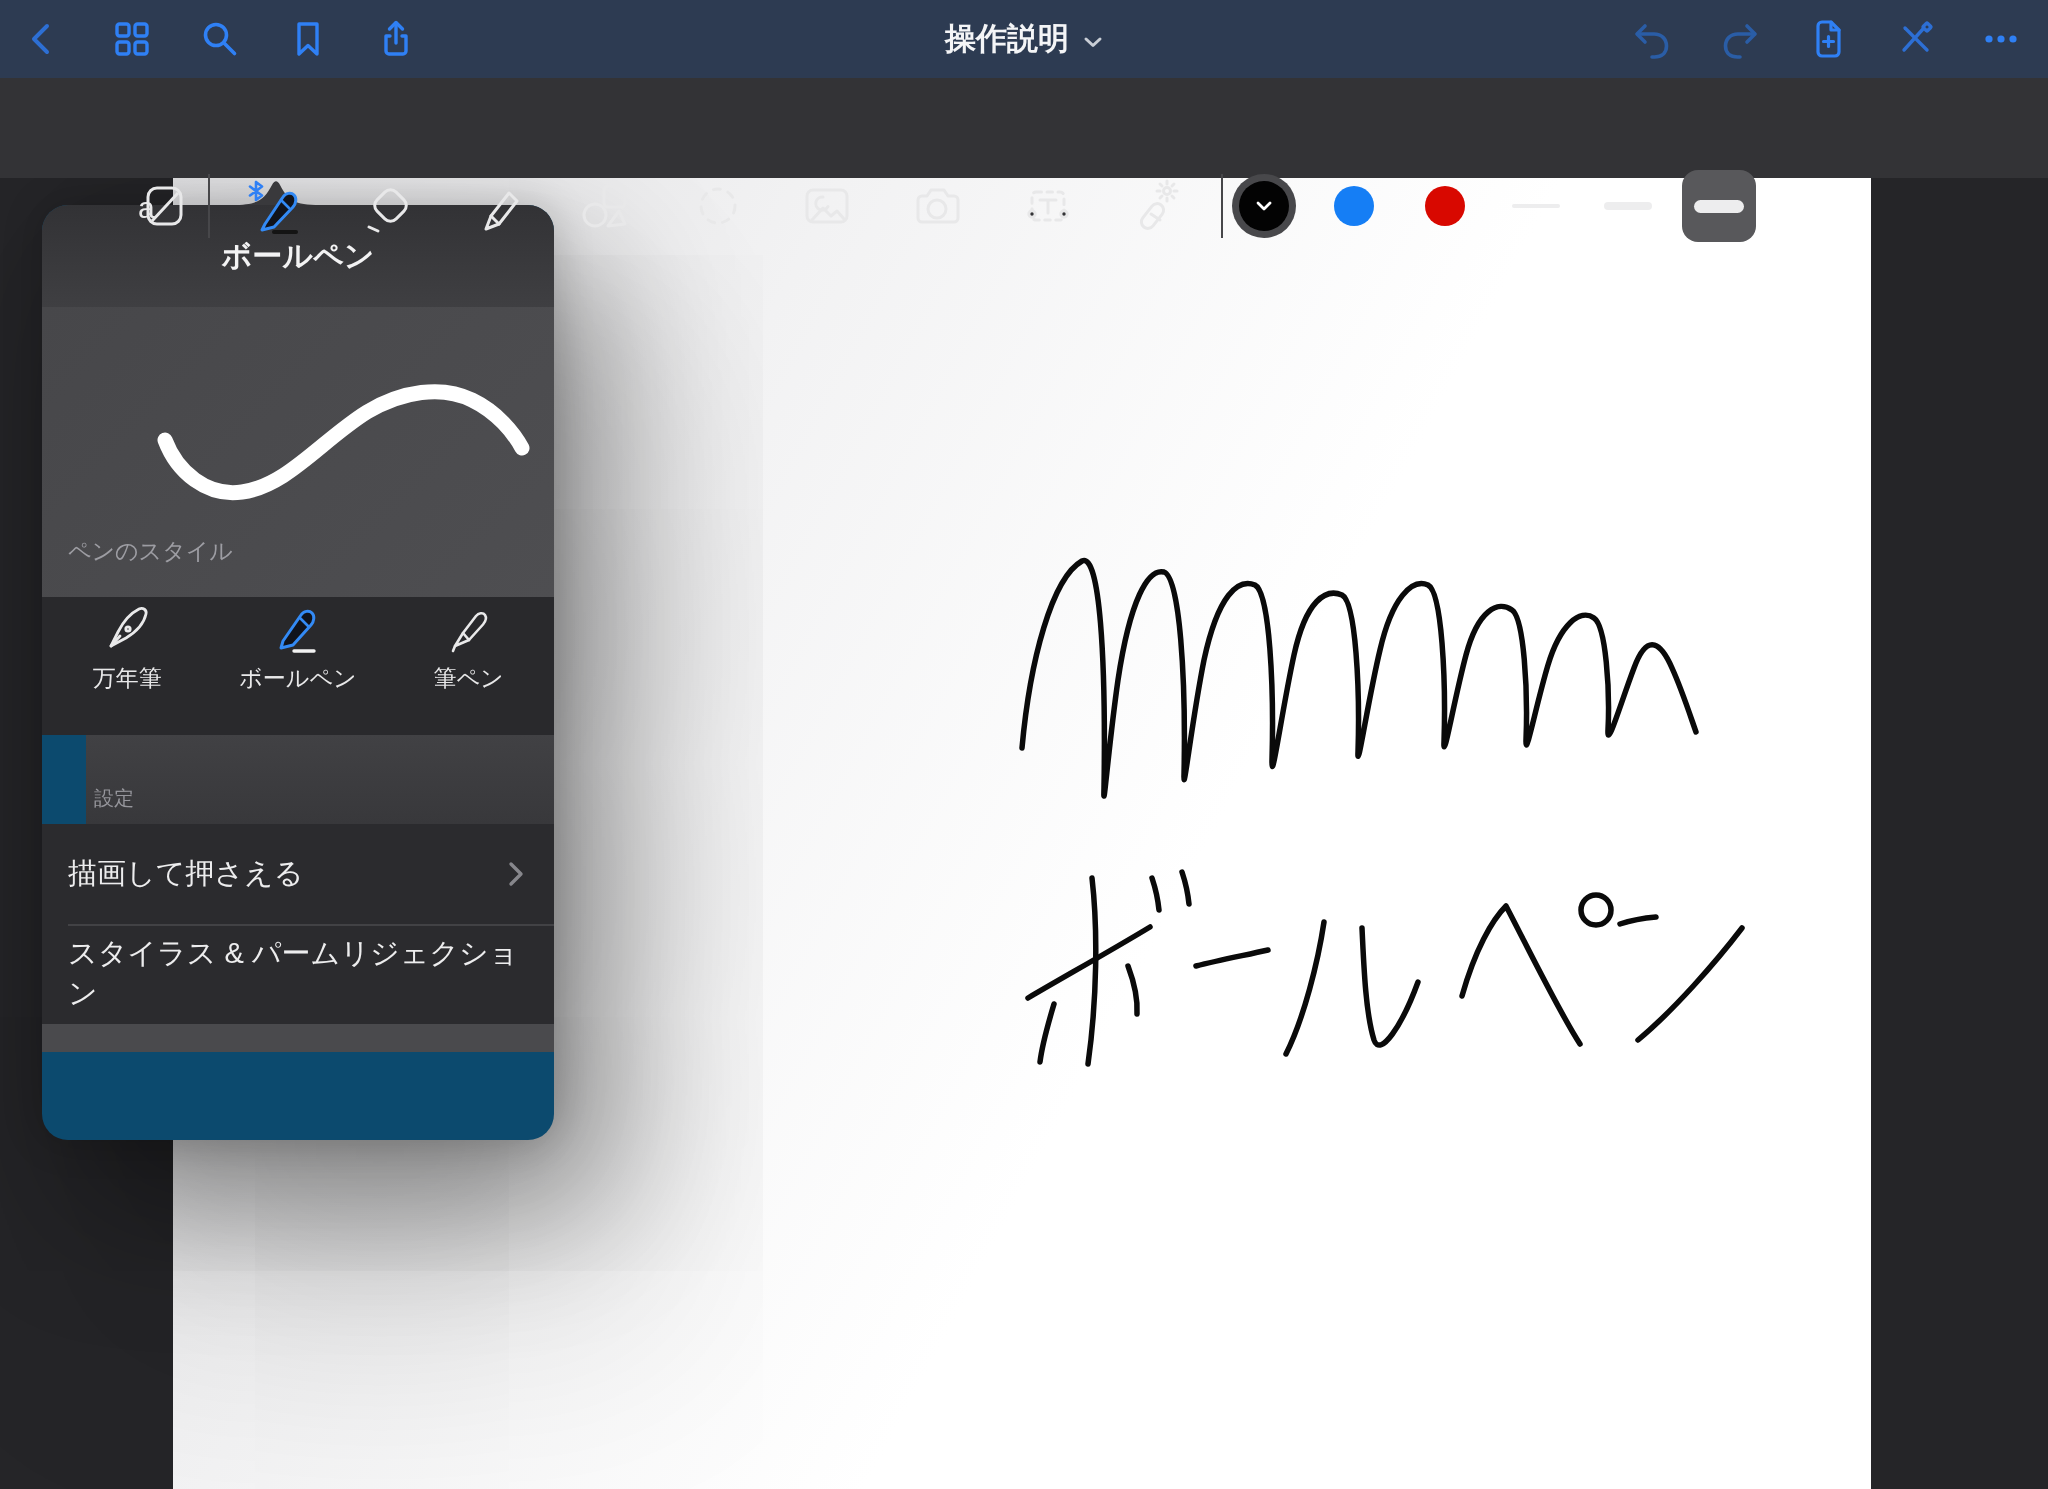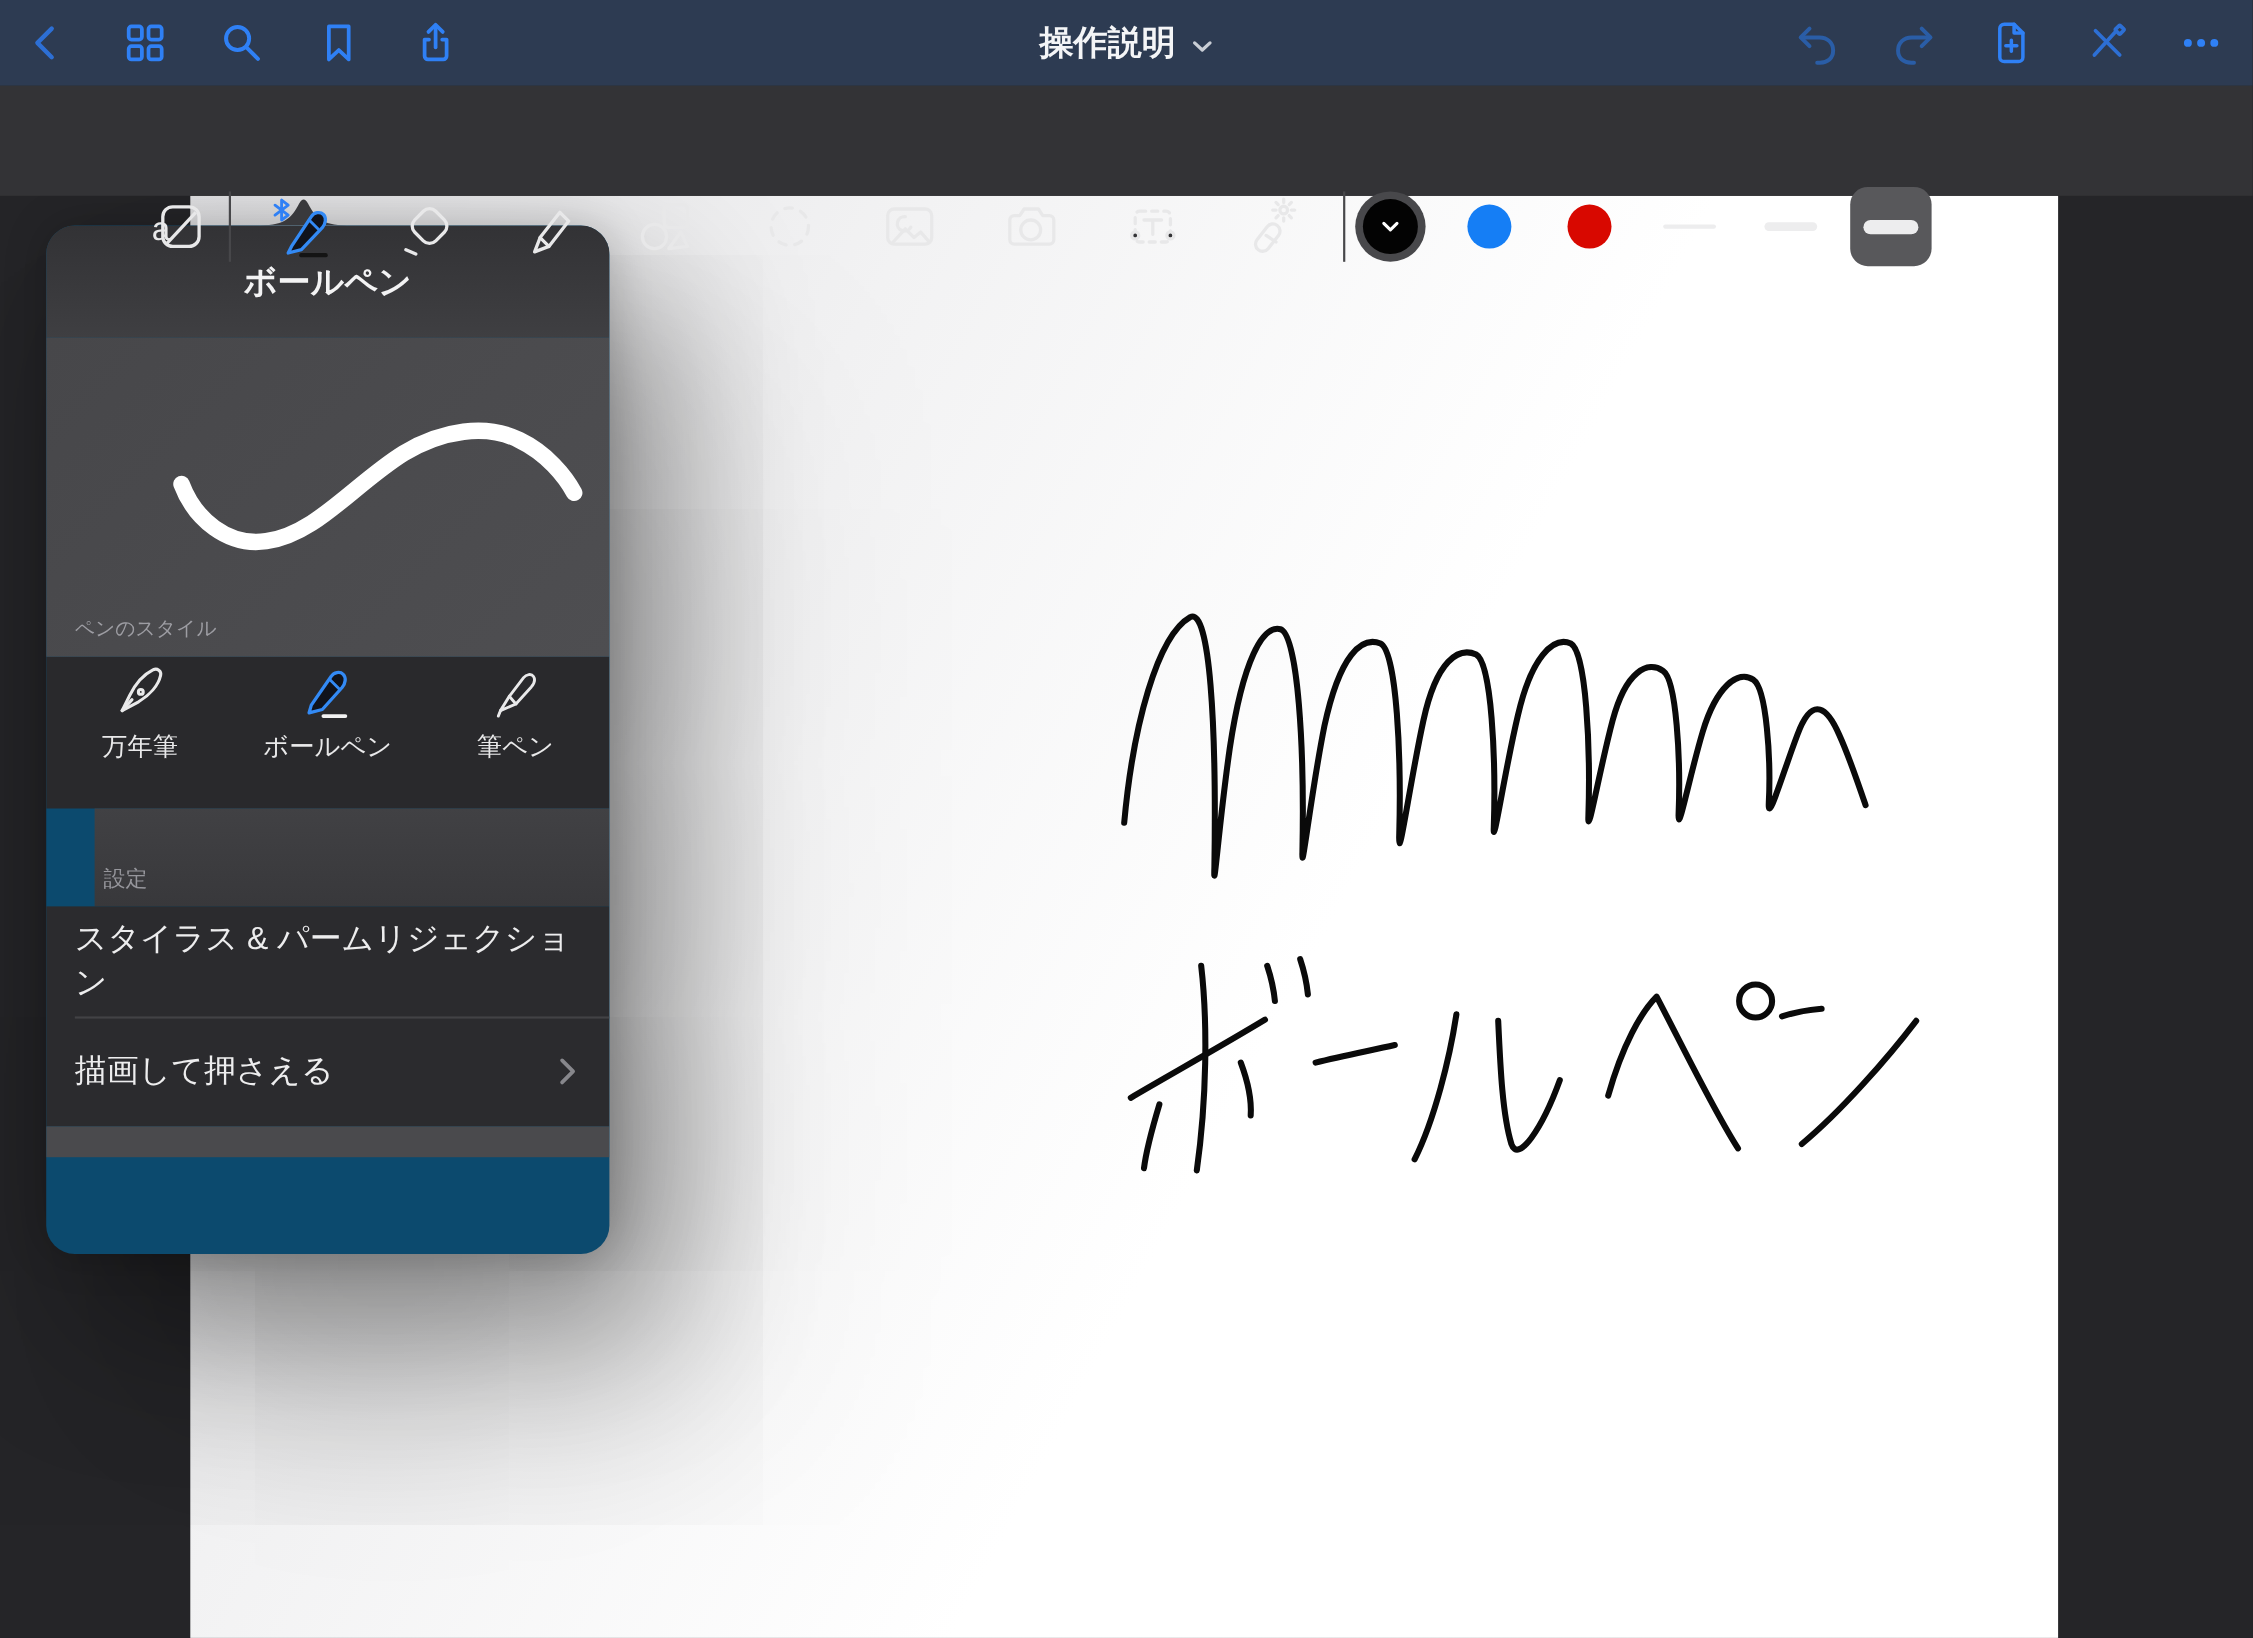--- a/index.html
+++ b/index.html
@@ -30,21 +30,21 @@
     background:linear-gradient(118deg,#e3e3e5 0%,#f2f2f3 28%,#ffffff 58%);z-index:1;}
   .ink{position:absolute;left:0;top:0;width:2048px;height:1489px;z-index:4;pointer-events:none;}
   
   .popover{position:absolute;left:42px;top:205px;width:512px;height:935px;border-radius:26px;
     background:#0c4a6e;z-index:10;overflow:hidden;
     box-shadow:40px 60px 140px rgba(0,0,0,.38),80px 140px 260px rgba(0,0,0,.22),0 0 40px rgba(0,0,0,.18);}
   .pop-arrow{position:absolute;left:232px;top:175px;z-index:11;}
   .pop-header{height:102px;background:linear-gradient(180deg,#323235,#3f3f42);
     display:flex;align-items:center;justify-content:center;color:#f3f3f4;font-size:30px;font-weight:700;}
   .pop-preview{height:290px;background:linear-gradient(135deg,#47474a,#4e4e51);position:relative;}
-  .pop-preview-label{position:absolute;left:26px;bottom:14px;font-size:18px;color:#9d9da3;}
+  .pop-preview-label{position:absolute;left:26px;bottom:30px;font-size:23px;color:#9d9da3;}
   .pop-styles{height:138px;background:#29292c;display:flex;}
   .style-item{width:170.6px;display:flex;flex-direction:column;align-items:center;justify-content:flex-start;padding-top:2px;gap:6px;}
   .style-item .lbl{font-size:23px;color:#e9e9ea;}
   .pop-set-head{height:77px;background:linear-gradient(180deg,#414144,#38383b);
     display:flex;align-items:flex-end;padding:0 0 12px 8px;font-size:20px;color:#96969c;margin-left:44px;}
   .pop-rows{background:#2b2b2e;}
   .pop-row{height:100px;display:flex;align-items:center;padding:0 30px 0 26px;
     font-size:29px;color:#ededee;position:relative;}
   .pop-row:not(:first-child)::before{content:"";position:absolute;left:26px;right:0;top:0;height:2px;background:#424245;}
   .row-chevron{margin-left:auto;}
@@ -305,24 +305,24 @@
       <div class="lbl">筆ペン</div>
     </div>
   </div>
 
   <div class="pop-set-head">
     <span>設定</span>
   </div>
 
   <div class="pop-rows">
     <div class="pop-row">
-      <span>スタイラス &amp; パームリジェクション</span>
-    </div>
-    <div class="pop-row">
       <span>描画して押さえる</span>
       <svg class="row-chevron" width="16" height="28" viewBox="0 0 16 28" fill="none" stroke="#87878c" stroke-width="3.4" stroke-linecap="round" stroke-linejoin="round">
           <path d="M3,4 L13,14 L3,24"></path>
         </svg>
     </div>
+    <div class="pop-row">
+      <span>スタイラス &amp; パームリジェクション</span>
+    </div>
   </div>
 
   <div class="pop-footer"></div>
 </div>
 
 </body></html>

